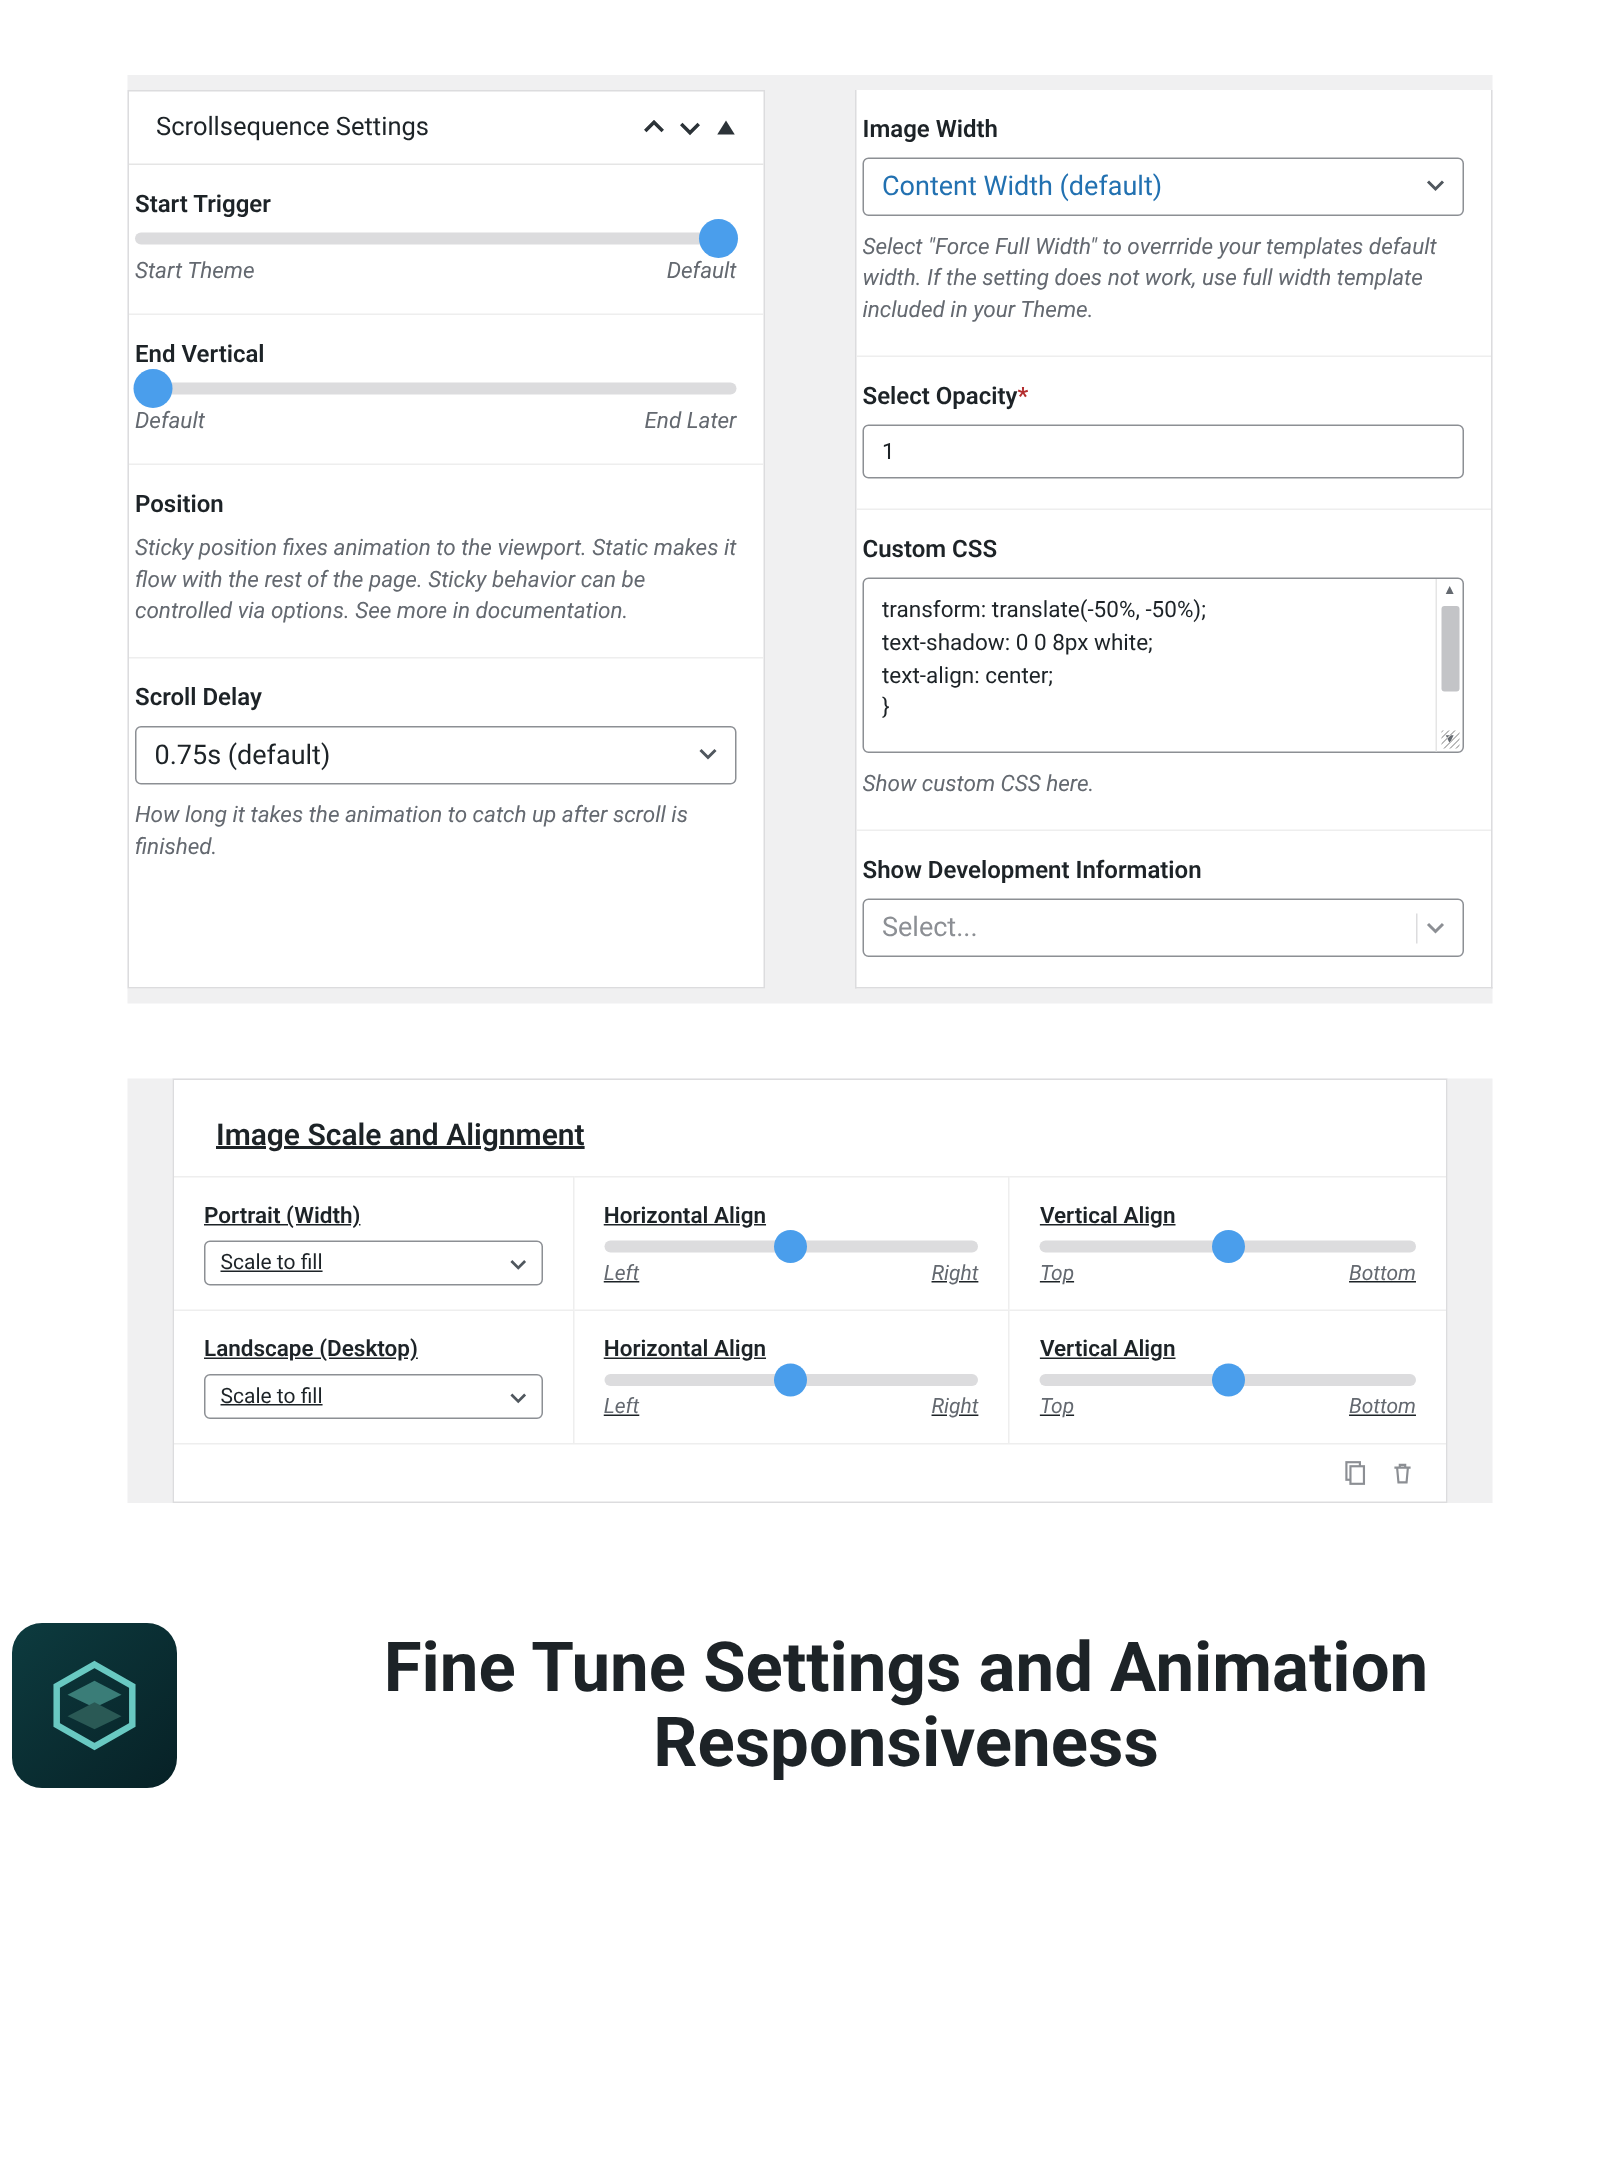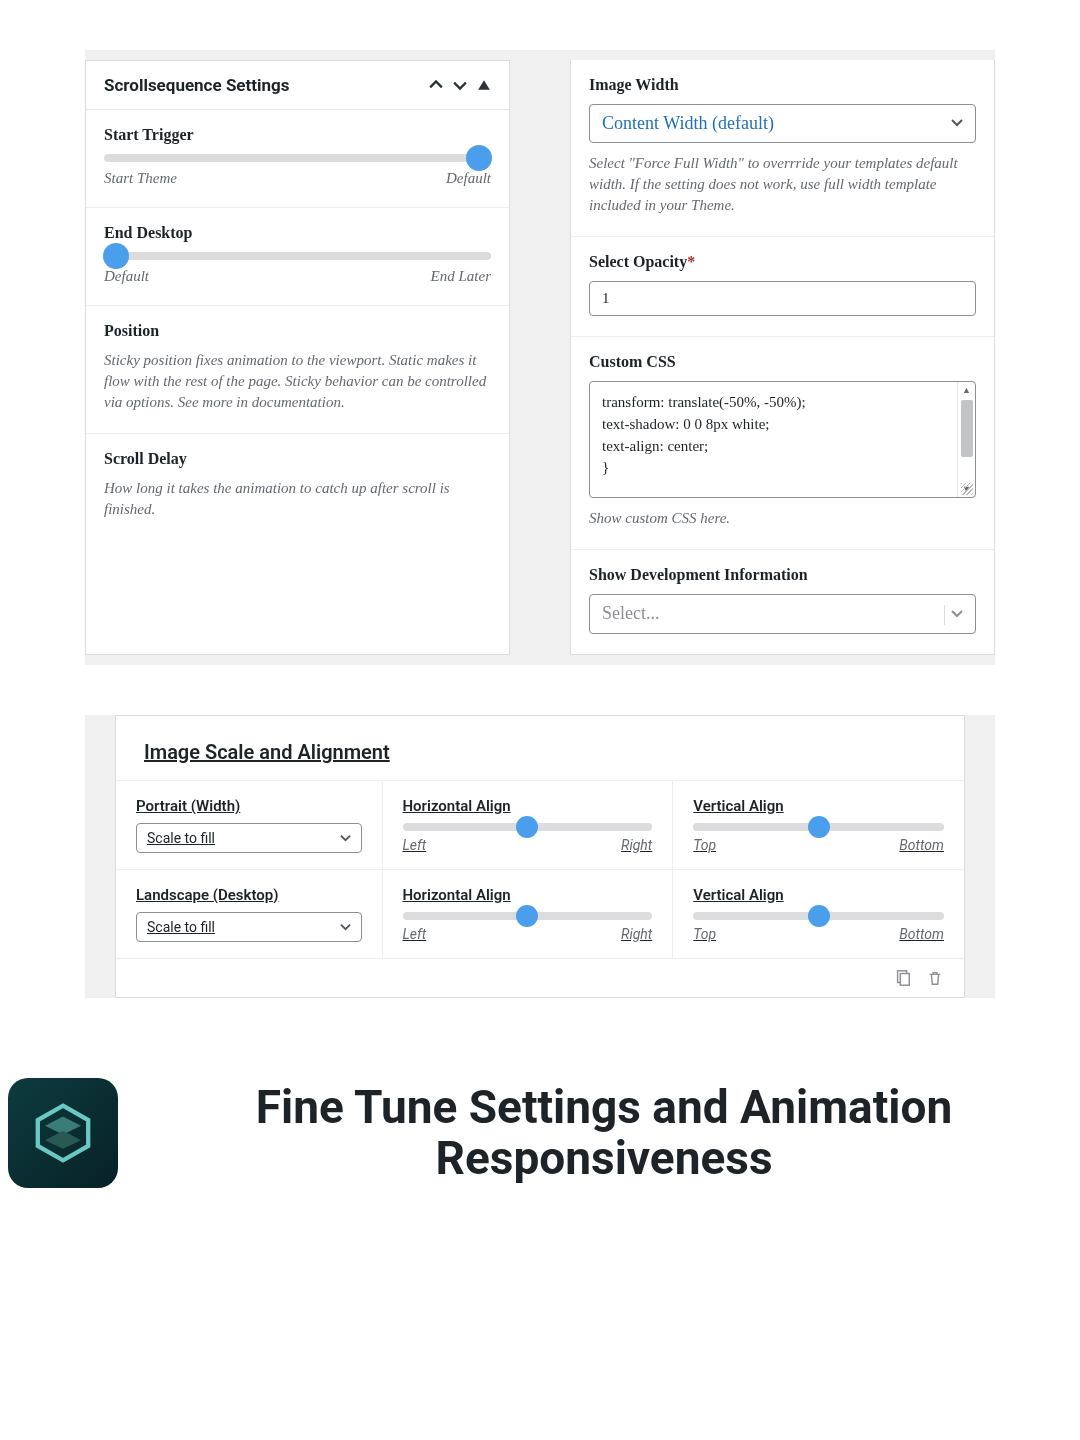--- a/index.html
+++ b/index.html
@@ -2,24 +2,24 @@
 <html><head>
 <meta charset="utf-8">
 <style>
 * { box-sizing: border-box; margin: 0; padding: 0; }
 body { font-family: -apple-system, BlinkMacSystemFont, "Segoe UI", Roboto, sans-serif; background: #fff; color: #1d2327; width: 1080px; }
 .canvas { padding: 50px 85px 40px 85px; }
 .row1 { display: flex; gap: 60px; }
 .panel { flex: 1; border: 1px solid #dcdcde; background: #fff; }
 .panel-right { border-top: none; }
 .panel-header { display: flex; align-items: center; justify-content: space-between; padding: 14px 18px; border-bottom: 1px solid #e5e5e5; }
-.panel-title { font-size: 17px; font-weight: 700; }
+.panel-title { font-size: 17px; font-weight: 400; }
 .header-ctrls { display: flex; gap: 10px; align-items: center; color: #2c3338; }
 .ctrl-ico { width: 14px; height: 14px; display: inline-flex; align-items: center; justify-content: center; }
-.section { padding: 16px 18px 20px 18px; border-bottom: 1px solid #eee; font-family: Liberation Serif, serif; }
+.section { padding: 16px 18px 20px 4px; border-bottom: 1px solid #eee; }
 .section:last-child { border-bottom: none; }
 .section-label { font-size: 16px; font-weight: 600; margin-bottom: 10px; color: #1d2327; }
 .asterisk { color: #b32d2e; }
 .slider-track { position: relative; height: 8px; background: #dcdcde; border-radius: 4px; margin: 6px 0 8px 0; }
 .slider-thumb { position: absolute; top: 50%; transform: translate(-50%, -50%); width: 26px; height: 26px; background: #4a9eec; border-radius: 50%; }
 .slider-labels { display: flex; justify-content: space-between; font-size: 15px; font-style: italic; color: #646970; }
 .helper { font-size: 15px; font-style: italic; color: #646970; line-height: 1.4; margin-top: 10px; }
 .select-box { border: 1px solid #8c8f94; border-radius: 4px; padding: 8px 12px; font-size: 18px; display: flex; justify-content: space-between; align-items: center; cursor: pointer; background: #fff; }
 .select-box.blue { color: #2271b1; }
 .select-box.placeholder { color: #8c8f94; }
@@ -85,37 +85,43 @@
         <div class="slider-track">
           <div class="slider-thumb" style="left:97%"></div>
         </div>
         <div class="slider-labels">
           <span>Start Theme</span>
           <span>Default</span>
         </div>
       </div>
 
       <div class="section">
-        <div class="section-label">End Desktop</div>
+        <div class="section-label">End Vertical</div>
         <div class="slider-track">
           <div class="slider-thumb" style="left:3%"></div>
         </div>
         <div class="slider-labels">
           <span>Default</span>
           <span>End Later</span>
         </div>
       </div>
 
       <div class="section">
         <div class="section-label">Position</div>
         <div class="helper">Sticky position fixes animation to the viewport. Static makes it flow with the rest of the page. Sticky behavior can be controlled via options. See more in documentation.</div>
       </div>
 
       <div class="section" style="border-bottom:none">
         <div class="section-label">Scroll Delay</div>
+        <div class="select-box">
+          <span>0.75s (default)</span>
+          <span class="chev"><svg width="12" height="12" viewBox="0 0 12 12">
+                  <path d="M1 4 L6 9 L11 4" fill="none" stroke="#50575e" stroke-width="2"></path>
+                </svg></span>
+        </div>
         <div class="helper">How long it takes the animation to catch up after scroll is finished.</div>
       </div>
     </div>
 
     <div class="panel panel-right">
       <div class="section">
         <div class="section-label">Image Width</div>
         <div class="select-box blue">
           <span>Content Width (default)</span>
           <span class="chev"><svg width="12" height="12" viewBox="0 0 12 12">

